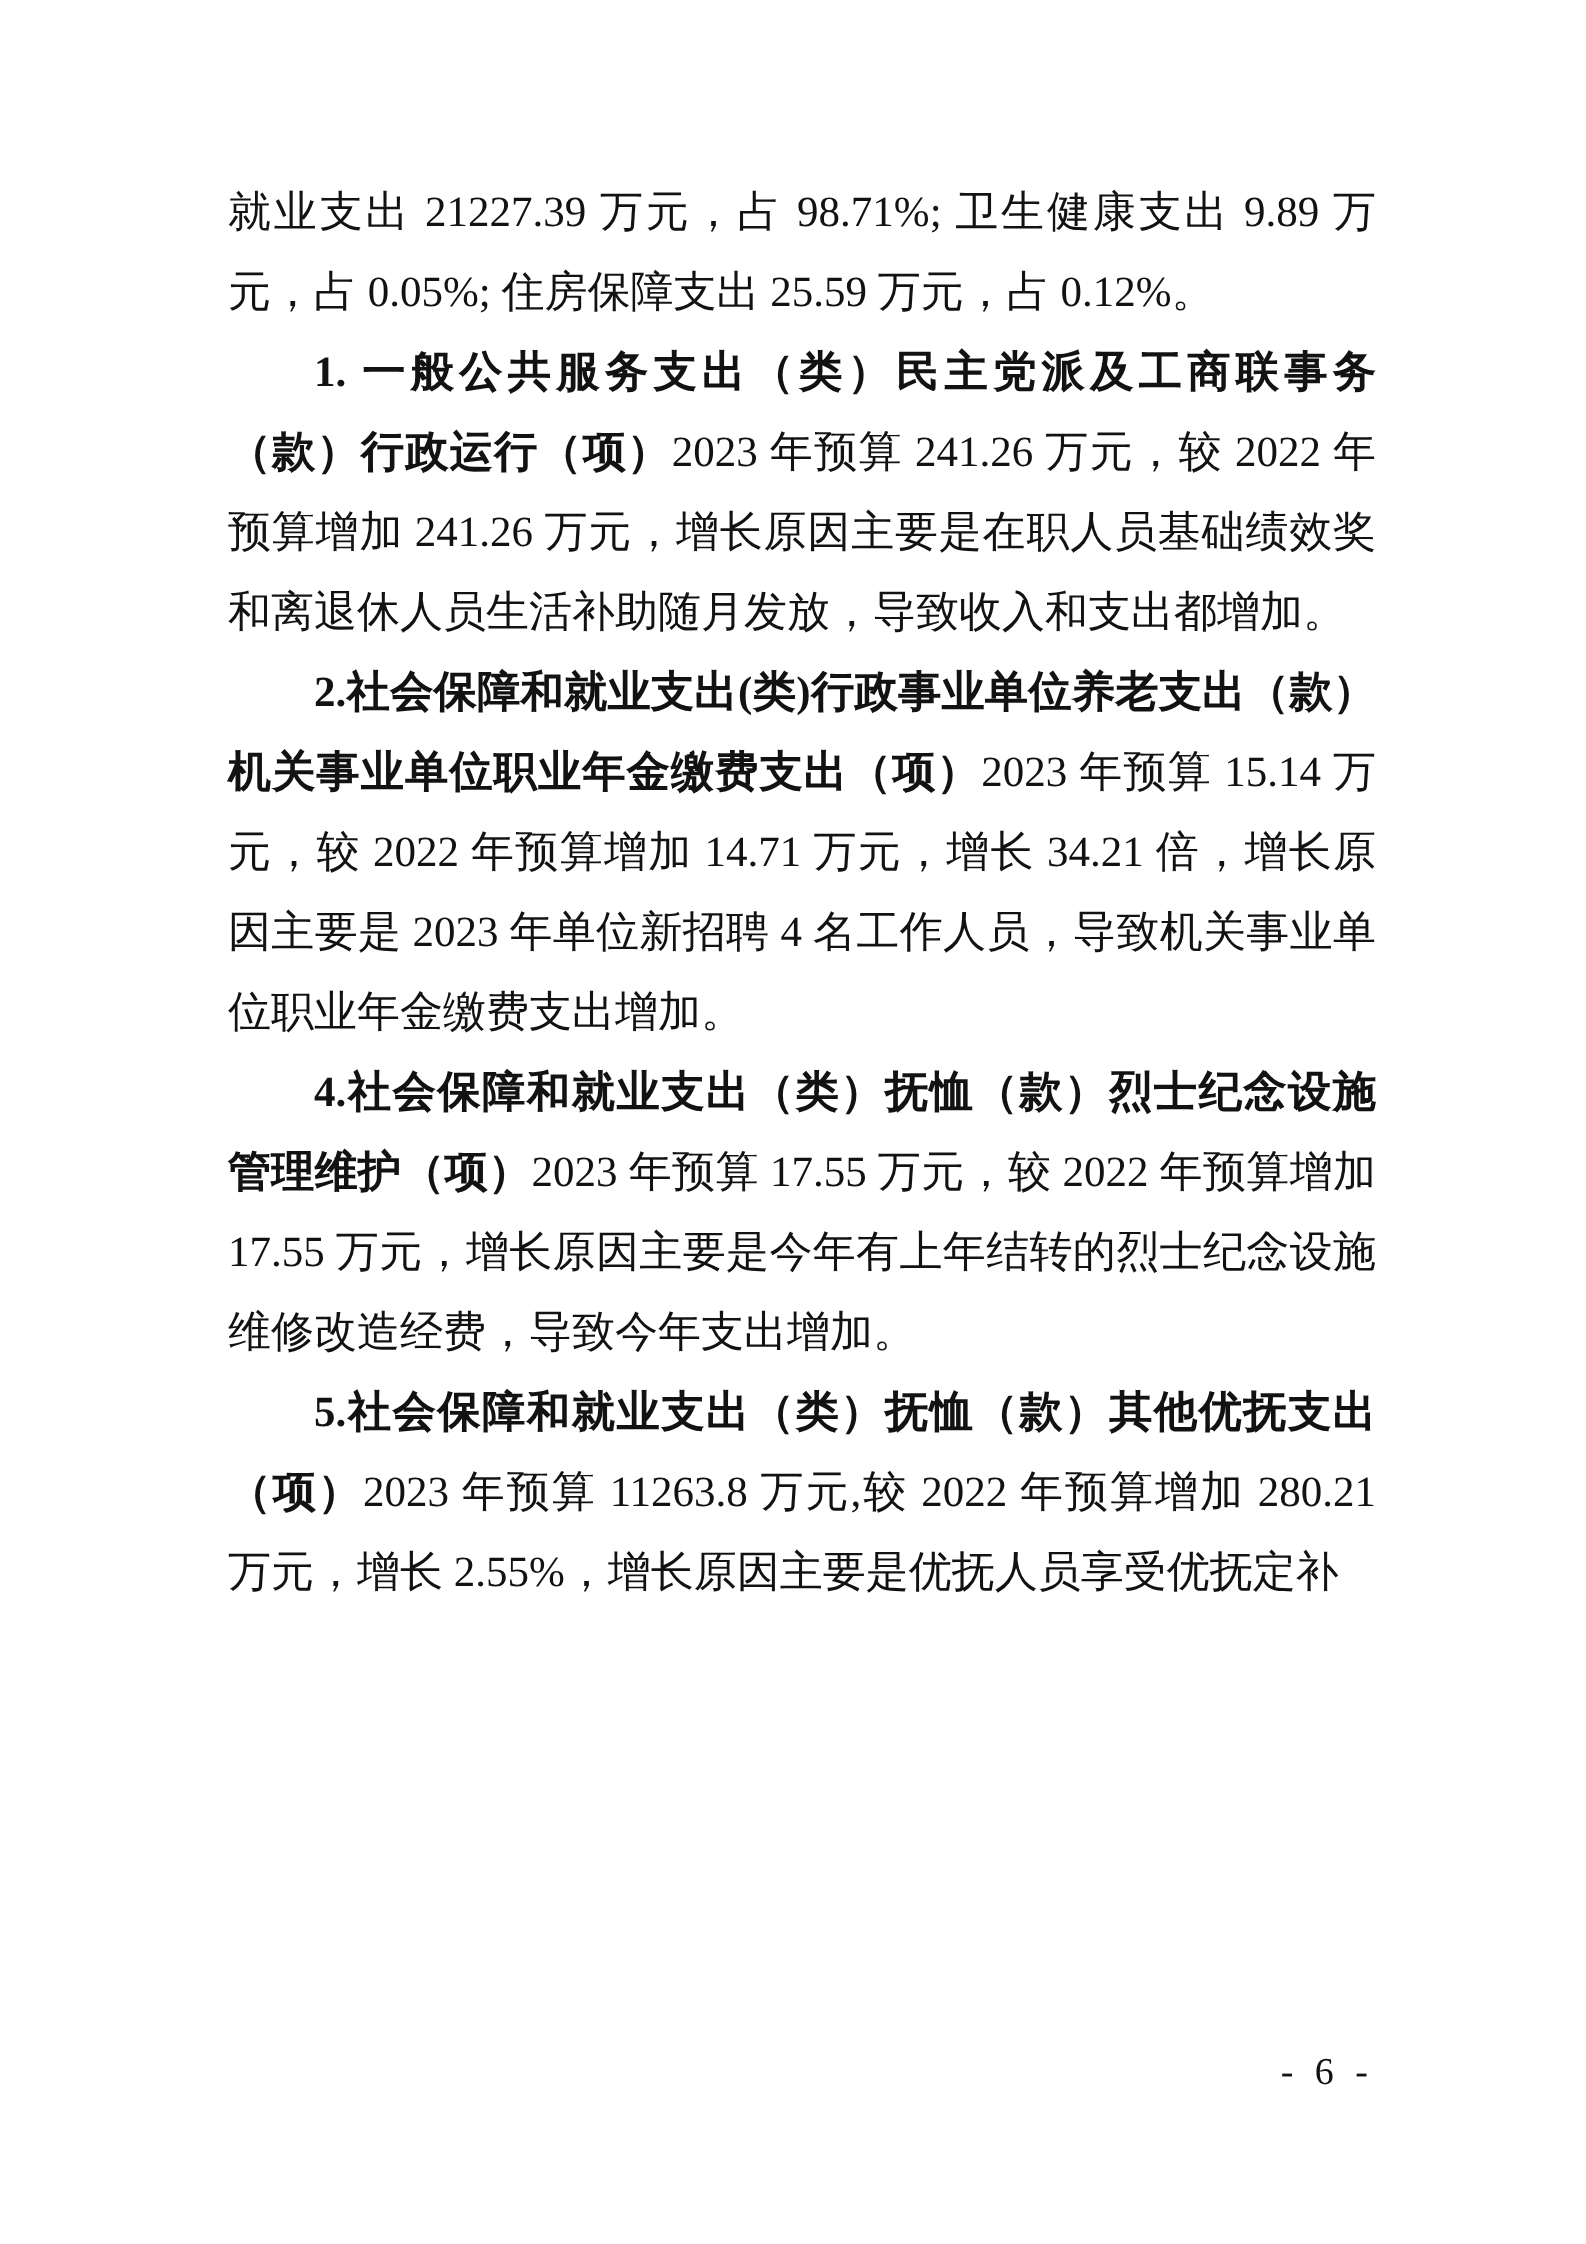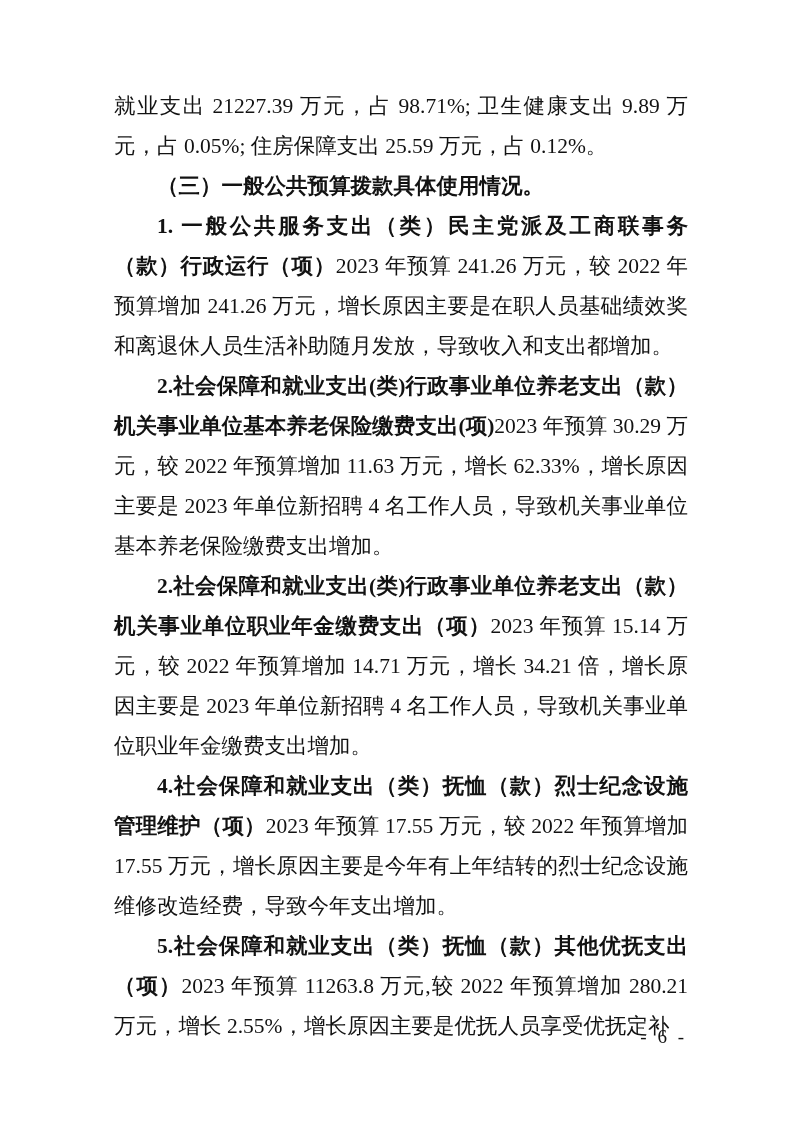--- a/index.html
+++ b/index.html
@@ -54,31 +54,25 @@
 </head>
 <body>
 
 <div class="page">
   <div class="content">
 
     <p class="para no-indent">
       <span>就业支出 21227.39 万元，占 98.71%; 卫生健康支出 9.89 万元，占 0.05%; 住房保障支出 25.59 万元，占 0.12%。</span>
     </p>
 
-    <p class="para heading">
-      <span>（三）一般公共预算拨款具体使用情况。</span>
-    </p>
 
     <p class="para">
       <span class="bold">1. 一般公共服务支出（类）民主党派及工商联事务（款）行政运行（项）</span><span>2023 年预算 241.26 万元，较 2022 年预算增加 241.26 万元，增长原因主要是在职人员基础绩效奖和离退休人员生活补助随月发放，导致收入和支出都增加。</span>
     </p>
 
-    <p class="para">
-      <span class="bold">2.社会保障和就业支出(类)行政事业单位养老支出（款）机关事业单位基本养老保险缴费支出(项)</span><span>2023 年预算 30.29 万元，较 2022 年预算增加 11.63 万元，增长 62.33%，增长原因主要是 2023 年单位新招聘 4 名工作人员，导致机关事业单位基本养老保险缴费支出增加。</span>
-    </p>
 
     <p class="para">
       <span class="bold">2.社会保障和就业支出(类)行政事业单位养老支出（款）机关事业单位职业年金缴费支出（项）</span><span>2023 年预算 15.14 万元，较 2022 年预算增加 14.71 万元，增长 34.21 倍，增长原因主要是 2023 年单位新招聘 4 名工作人员，导致机关事业单位职业年金缴费支出增加。</span>
     </p>
 
     <p class="para">
       <span class="bold">4.社会保障和就业支出（类）抚恤（款）烈士纪念设施管理维护（项）</span><span>2023 年预算 17.55 万元，较 2022 年预算增加 17.55 万元，增长原因主要是今年有上年结转的烈士纪念设施维修改造经费，导致今年支出增加。</span>
     </p>
 
     <p class="para">

